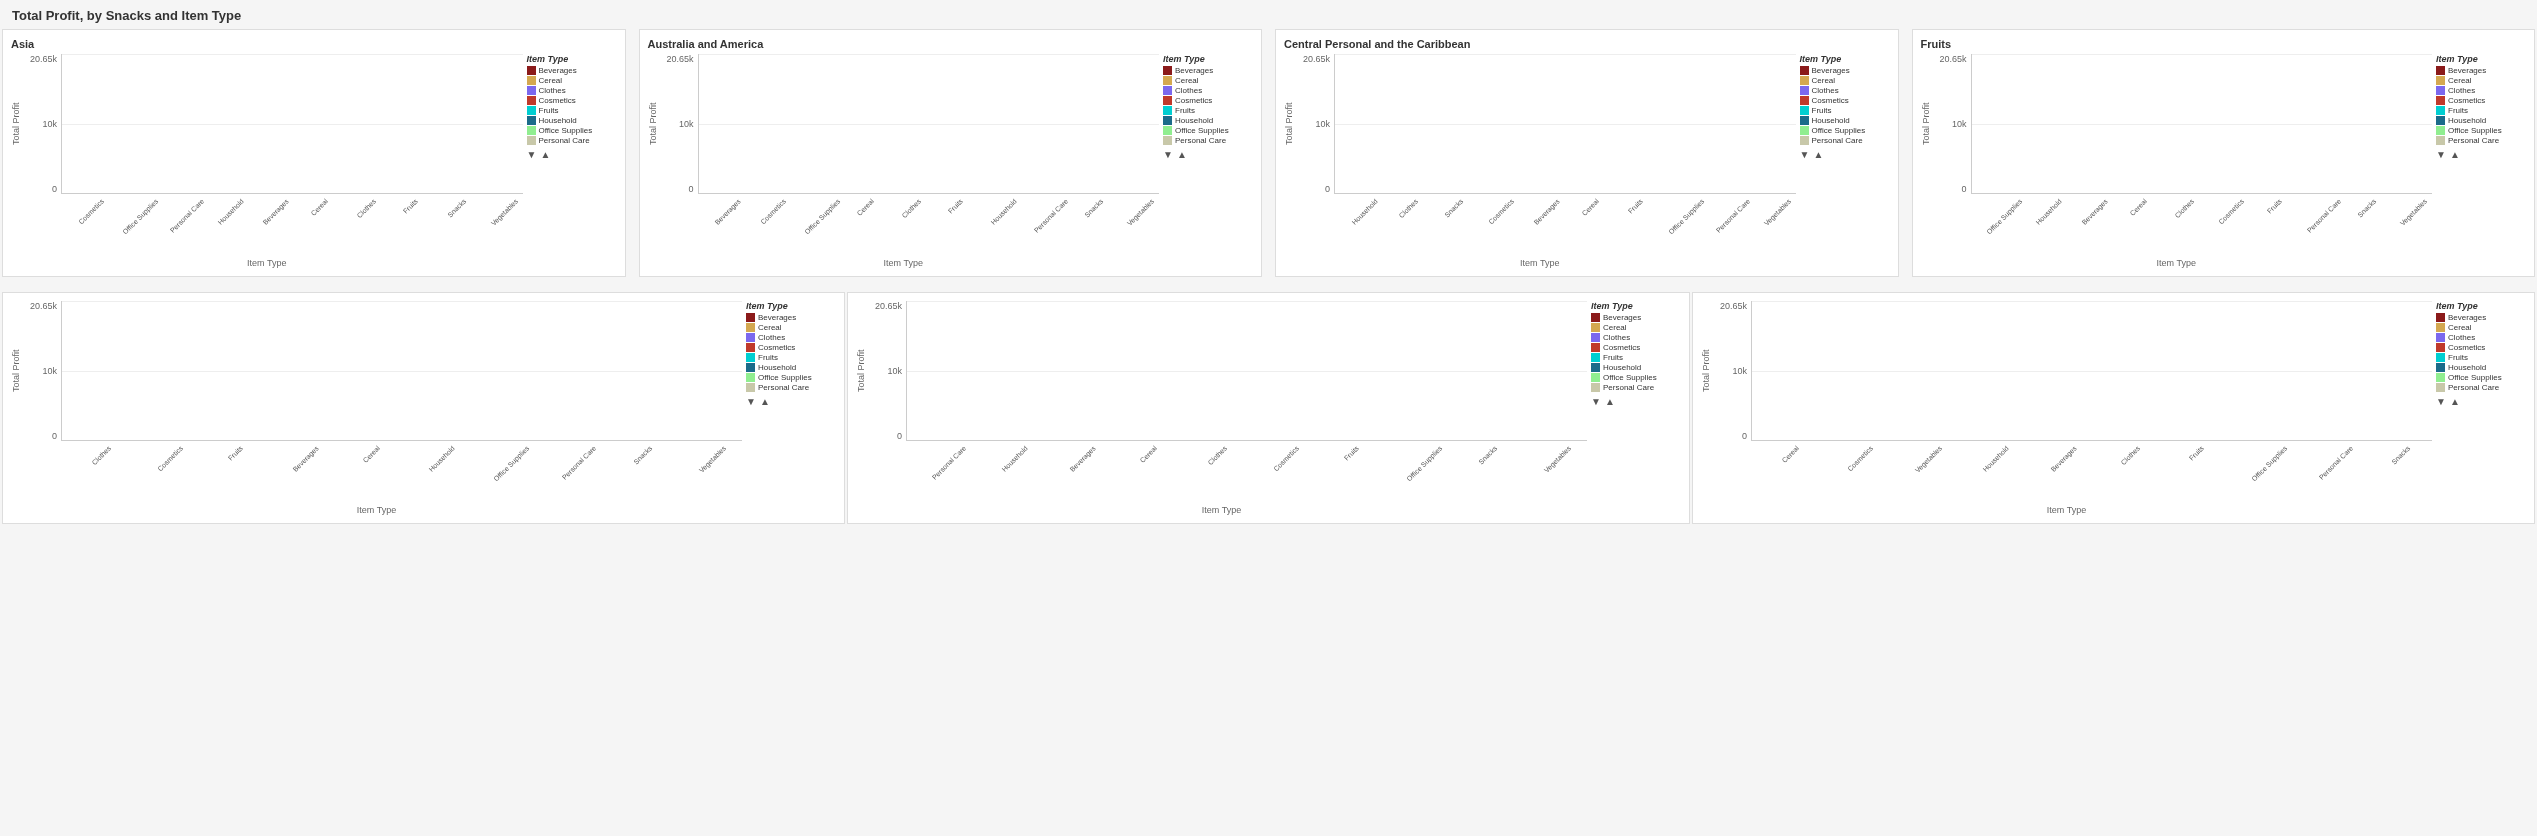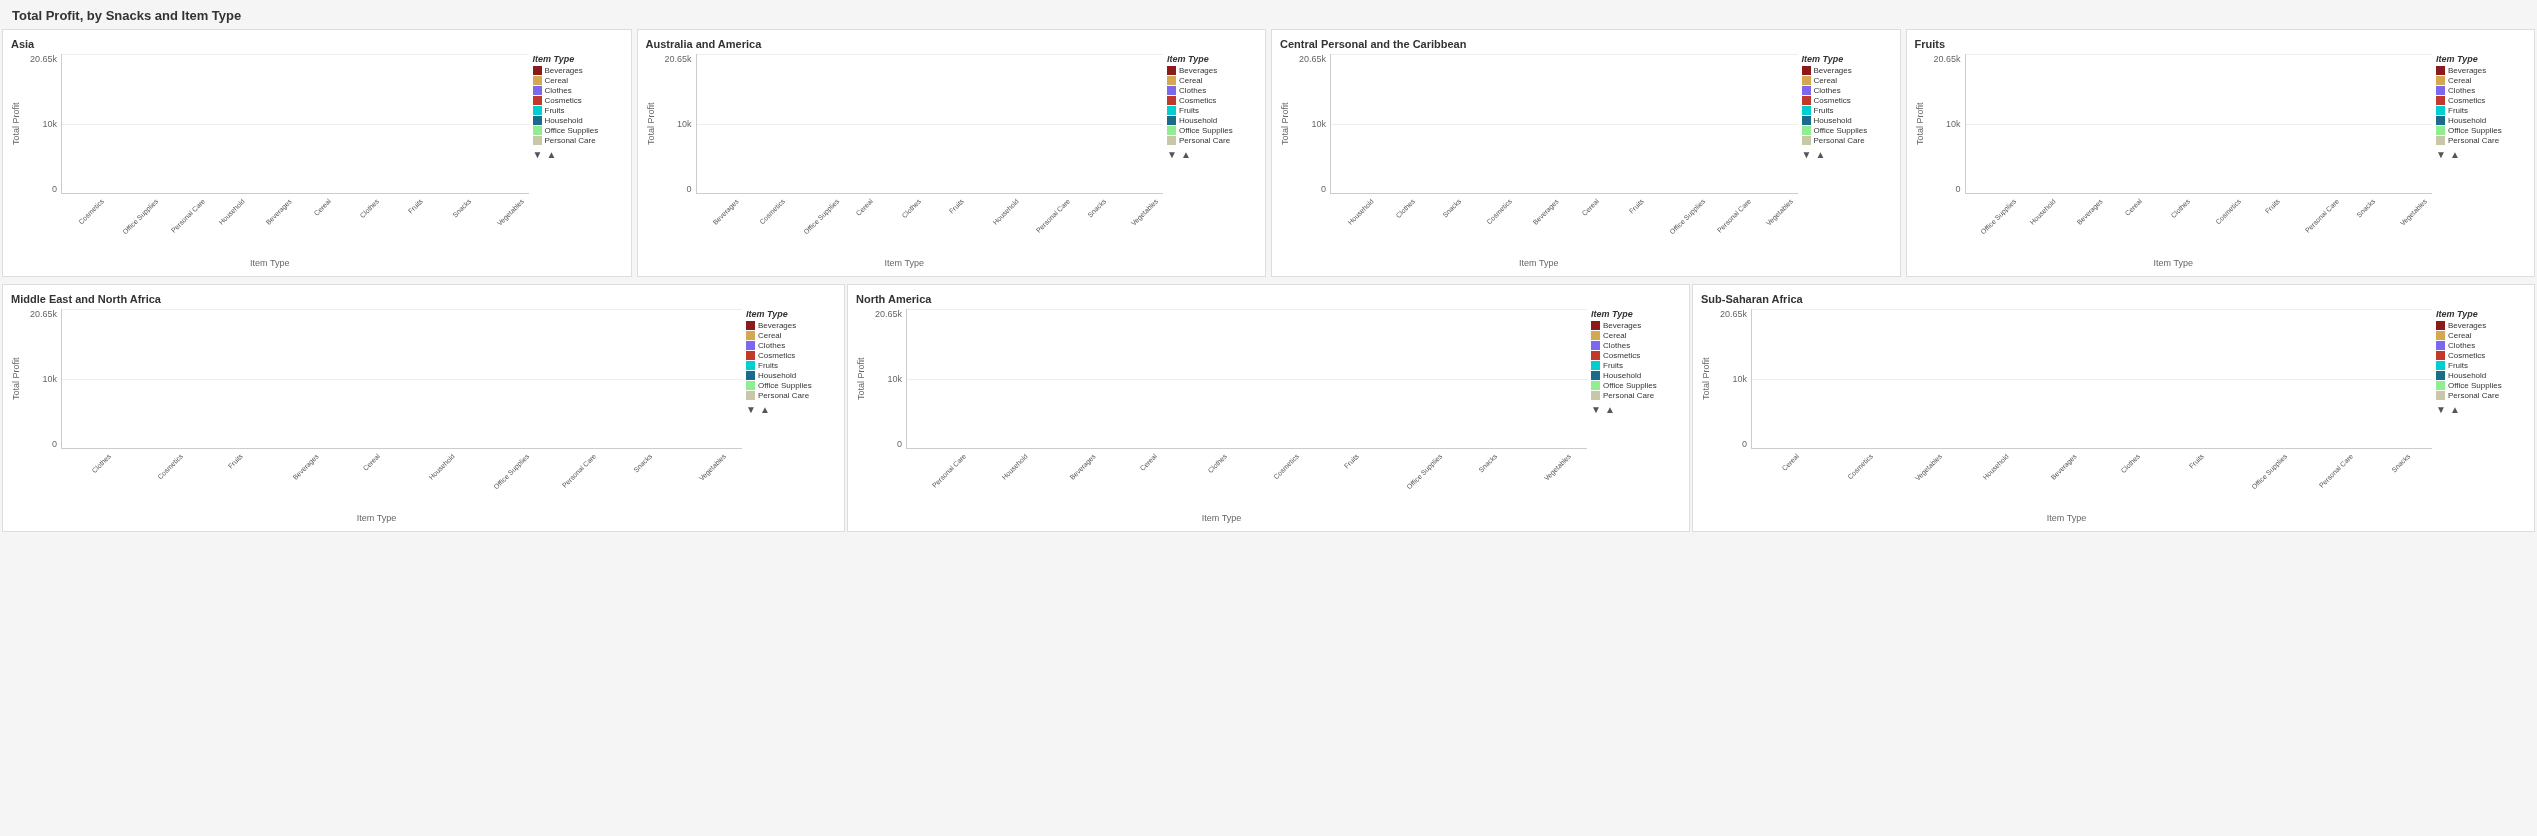--- a/index.html
+++ b/index.html
@@ -12,21 +12,21 @@
     .page-title {
       font-size: 13px;
       font-weight: bold;
       padding: 8px 12px 4px;
       color: #333;
     }
     .charts-grid {
       display: grid;
       grid-template-columns: repeat(4, 1fr);
       grid-template-rows: repeat(2, auto);
-      gap: 5px;
+      gap: 13px;
       padding: 2px;
     }
     .chart-panel {
       background: #fff;
       border: 1px solid #ddd;
       padding: 8px;
       position: relative;
     }
     .chart-title {
       font-size: 11px;
@@ -652,21 +652,20 @@
             <span class="sort-btn">▼</span>
             <span class="sort-btn">▲</span>
           </div>
         </div>
       </div>
     </div>
   </div>
 
 <div class="bottom-row">
 <div class="chart-panel">
-      <div class="chart-title">Middle East and North Africa</div>
       <div class="chart-with-legend">
         <div style="display: flex; flex: 1 1 0%; flex-direction: column;">
           <div style="display: flex; flex: 1 1 0%;">
             <div class="y-axis-title">Total Profit</div>
             <div class="y-axis">
               <span>20.65k</span>
               <span>10k</span>
               <span>0</span>
             </div>
             <div class="plot-area">
@@ -777,21 +776,20 @@
             <span>Personal Care</span>
           </div>
           <div class="sort-controls">
             <span class="sort-btn">▼</span>
             <span class="sort-btn">▲</span>
           </div>
         </div>
       </div>
     </div>
     <div class="chart-panel">
-      <div class="chart-title">North America</div>
       <div class="chart-with-legend">
         <div style="display: flex; flex: 1 1 0%; flex-direction: column;">
           <div style="display: flex; flex: 1 1 0%;">
             <div class="y-axis-title">Total Profit</div>
             <div class="y-axis">
               <span>20.65k</span>
               <span>10k</span>
               <span>0</span>
             </div>
             <div class="plot-area">
@@ -902,21 +900,20 @@
             <span>Personal Care</span>
           </div>
           <div class="sort-controls">
             <span class="sort-btn">▼</span>
             <span class="sort-btn">▲</span>
           </div>
         </div>
       </div>
     </div>
     <div class="chart-panel">
-      <div class="chart-title">Sub-Saharan Africa</div>
       <div class="chart-with-legend">
         <div style="display: flex; flex: 1 1 0%; flex-direction: column;">
           <div style="display: flex; flex: 1 1 0%;">
             <div class="y-axis-title">Total Profit</div>
             <div class="y-axis">
               <span>20.65k</span>
               <span>10k</span>
               <span>0</span>
             </div>
             <div class="plot-area">

